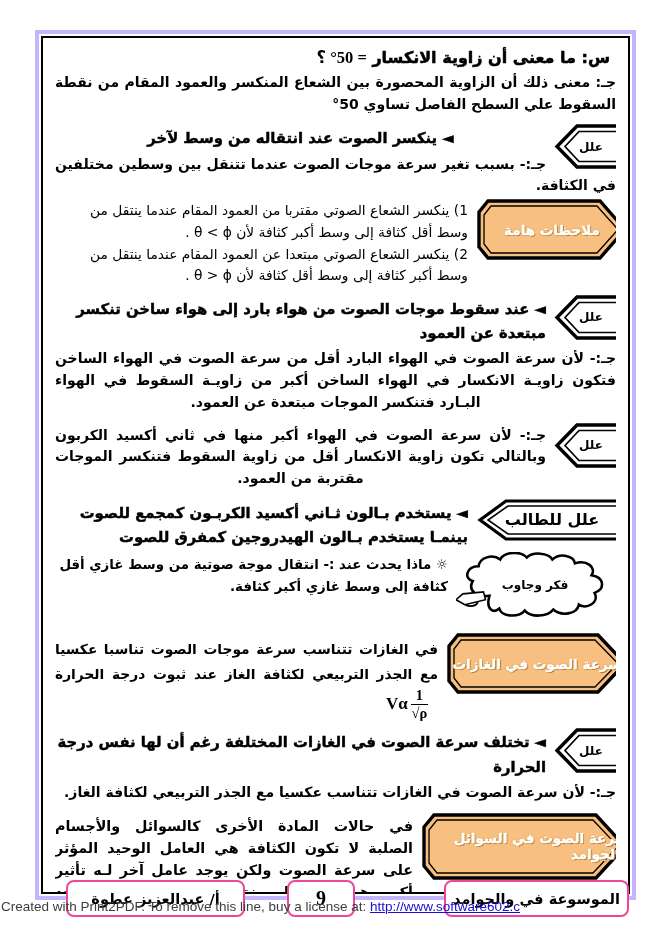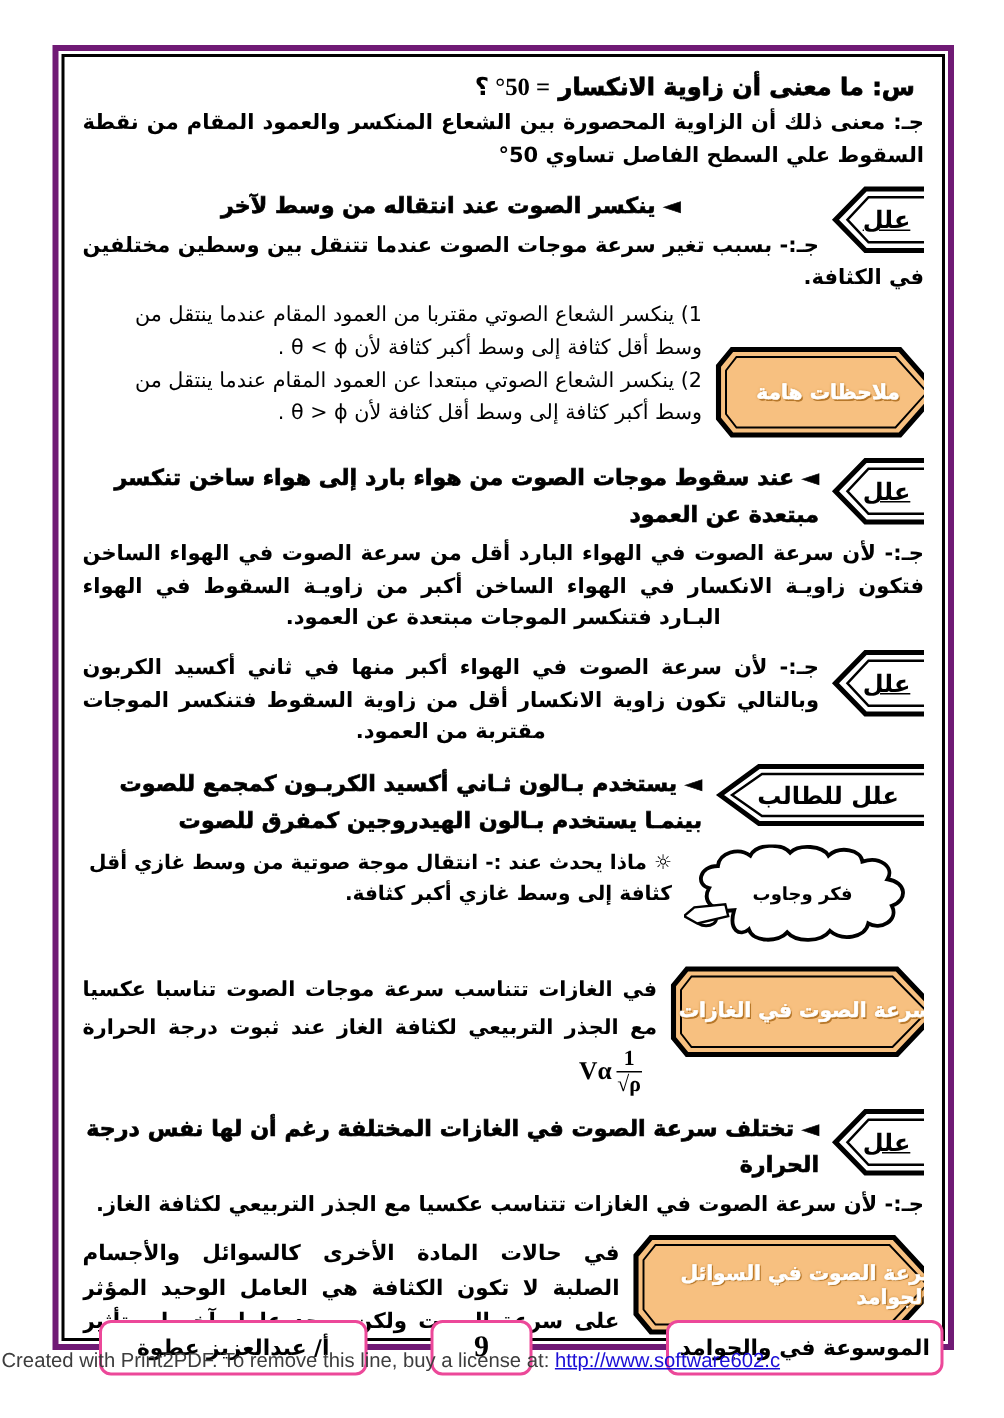--- a/index.html
+++ b/index.html
@@ -1,44 +1,44 @@
 <!DOCTYPE html>
 <html lang="ar"><head>
 <meta charset="utf-8">
 <style>
   html,body{margin:0;padding:0;background:#fff;}
   .sheet{position:relative;width:669px;height:945px;background:#fff;overflow:hidden;
          font-family:"DejaVu Sans",sans-serif;}
   .frame{position:absolute;left:35px;top:30px;width:601px;height:870px;
-         border:4px solid #701a75;box-sizing:border-box;}
+         border:4px solid #c4b5fd;box-sizing:border-box;}
   .frame-inner{position:absolute;inset:2px;border:2px solid #000;
          padding:8px 12px;direction:rtl;box-sizing:border-box;overflow:hidden;}
 
   .sec{margin-bottom:7px;overflow:hidden;}
   .qline{margin:2px 6px 4px 0;font-size:16px;font-weight:700;}
   .hfont{font-weight:900;-webkit-text-stroke:.5px #000;}
   .qtail{font-weight:700;font-family:"Liberation Serif","DejaVu Sans",serif;font-size:16.5px;}
   .ans{margin:2px 0;font-size:14px;font-weight:700;line-height:1.55;text-align:justify;}
   .center-last{text-align:justify;text-align-last:center;}
   .title{margin:2px 0 3px;font-size:14.8px;font-weight:900;-webkit-text-stroke:.45px #000;line-height:1.65;text-align:right;}
   .title.center{text-align:center;}
   .pt{margin:1px 0;font-size:13.8px;font-weight:400;line-height:1.55;text-align:right;}
 
   
   .tagbox{position:relative;float:right;margin:0 -12px 6px 8px;display:flex;
           align-items:center;justify-content:center;}
   .tagbox svg{position:absolute;inset:0;width:100%;height:100%;}
   .tagbox .lbl{position:relative;z-index:1;font-weight:900;}
   .elal{width:74px;height:45px;}
-  .elal .lbl{font-size:16px;text-decoration:underline;}
+  .elal .lbl{font-size:12px;}
   .elal2{width:152px;height:42px;}
   .elal2 .lbl{font-size:16px;}
   .oct{color:#fff;}
   .oct .lbl{font-size:13.5px;color:#fff;text-shadow:0 0 2px #c08030,1px 1px 0 #b5762a;-webkit-text-stroke:.4px #fff;}
-  .oct-notes{width:152px;height:61px;margin-top:32px;}
+  .oct-notes{width:152px;height:61px;}
   .oct-gas{width:182px;height:61px;}
   .oct-liq{width:207px;height:67px;}
   .cloudbox{width:172px;height:70px;margin-top:-2px;}
   .cloudbox .lbl{font-size:12px;color:#000;padding-right:14px;}
 
   .notes{overflow:hidden;}
   .qsmall{margin:2px 0;font-size:13.4px;font-weight:700;line-height:1.6;text-align:right;}
   .qsmall-wrap{overflow:hidden;}
 
   

